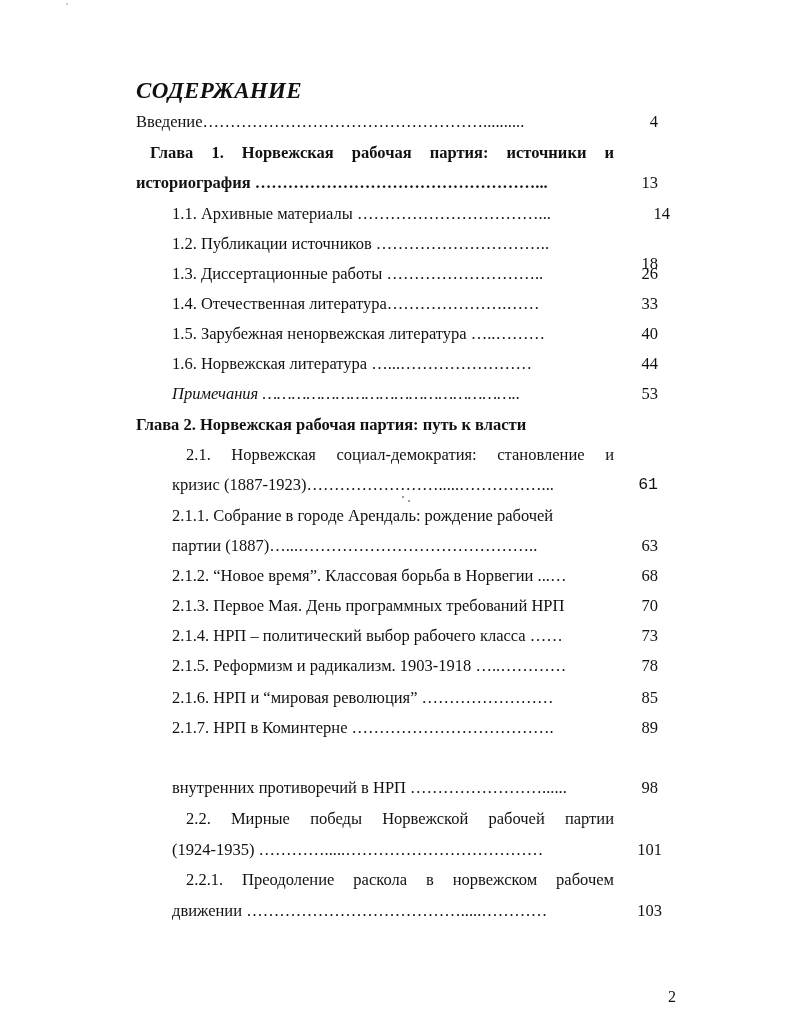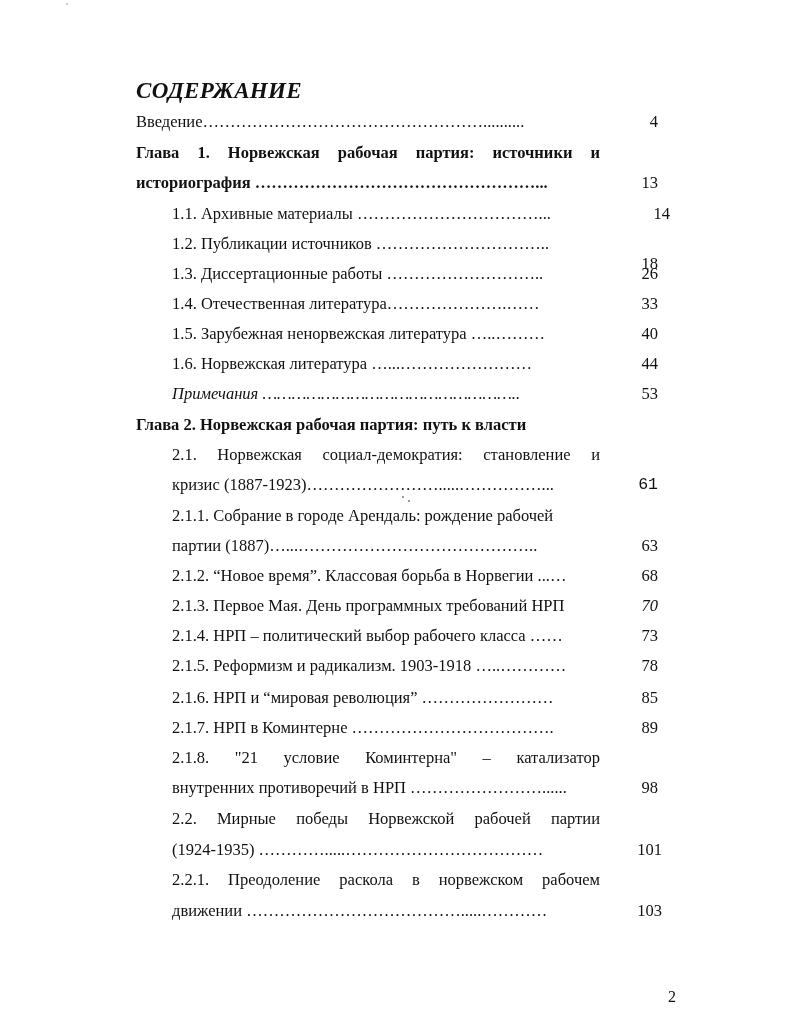--- a/index.html
+++ b/index.html
@@ -5,21 +5,21 @@
   html, body { margin:0; padding:0; background:#ffffff; }
   body { width:799px; height:1034px; position:relative; overflow:hidden;
          font-family:"Liberation Serif", serif; color:#111; }
   .page { position:absolute; left:0; top:0; width:799px; height:1034px; }
   .title { position:absolute; left:136px; top:78px; font-size:23px; font-weight:bold; font-style:italic; letter-spacing:0.3px; }
   .row { position:absolute; font-size:16.5px; line-height:20px; white-space:nowrap; }
   .lbl { position:absolute; left:0; top:0; }
   .pg { position:absolute; top:0; text-align:right; width:60px; }
   .bold { font-weight:bold; }
   .ital { font-style:italic; }
-  .just { display:flex; justify-content:space-between; }
+  .just { display:flex; justify-content:space-between;margin-left:14px; }
   .pagenum { position:absolute; left:668px; top:988px; font-size:16px; }
   .speck { position:absolute; width:2px; height:2px; background:#999; }
 </style>
 </head>
 <body>
 
 <div class="page">
 
   <div class="title">СОДЕРЖАНИЕ</div>
 
@@ -92,47 +92,39 @@
     <span class="lbl">партии (1887)…...……………………………………..</span>
     <span class="pg" style="left:426px;">63</span>
   </div>
 
   <div class="row" style="left:172px; top:566px; width:484px;">
     <span class="lbl">2.1.2. “Новое время”. Классовая борьба в Норвегии ...…</span>
     <span class="pg" style="left:426px;">68</span>
   </div>
   <div class="row" style="left:172px; top:596px; width:484px;">
     <span class="lbl">2.1.3. Первое Мая. День программных требований НРП</span>
-    <span class="pg" style="left:426px;font-style:italic;">70</span>
+    <span class="pg" style="left:426px;">70</span>
   </div>
   <div class="row" style="left:172px; top:626px; width:484px;">
     <span class="lbl">2.1.4. НРП – политический выбор рабочего класса ……</span>
     <span class="pg" style="left:426px;">73</span>
   </div>
   <div class="row" style="left:172px; top:656px; width:484px;">
     <span class="lbl">2.1.5. Реформизм и радикализм. 1903-1918 …..…………</span>
     <span class="pg" style="left:426px;">78</span>
   </div>
   <div class="row" style="left:172px; top:688px; width:484px;">
     <span class="lbl">2.1.6. НРП и “мировая революция” ……………………</span>
     <span class="pg" style="left:426px;">85</span>
   </div>
   <div class="row" style="left:172px; top:718px; width:484px;">
     <span class="lbl">2.1.7. НРП в Коминтерне ……………………………….</span>
     <span class="pg" style="left:426px;">89</span>
   </div>
 
-  <div class="row just" style="left:172px; top:748px; width:428px;">
-    <span>2.1.8.</span>
-    <span>"21</span>
-    <span>условие</span>
-    <span>Коминтерна"</span>
-    <span>–</span>
-    <span>катализатор</span>
-  </div>
   <div class="row" style="left:172px; top:778px; width:484px;">
     <span class="lbl">внутренних противоречий в НРП ……………………......</span>
     <span class="pg" style="left:426px;">98</span>
   </div>
 
   <div class="row just" style="left:172px; top:809px; width:428px;">
     <span>2.2.</span>
     <span>Мирные</span>
     <span>победы</span>
     <span>Норвежской</span>

